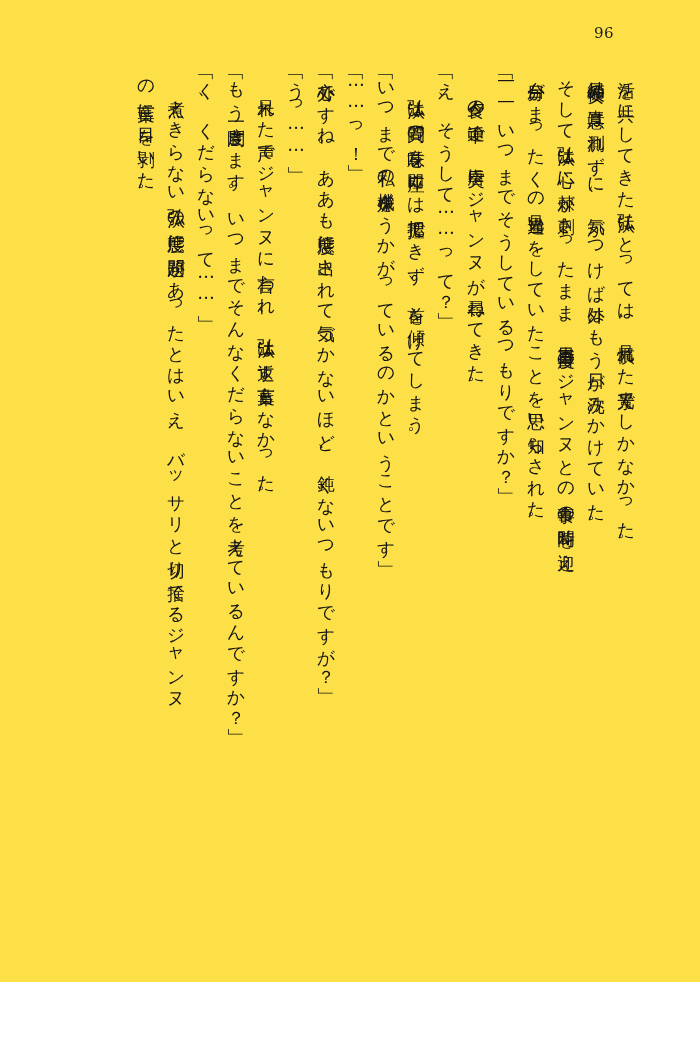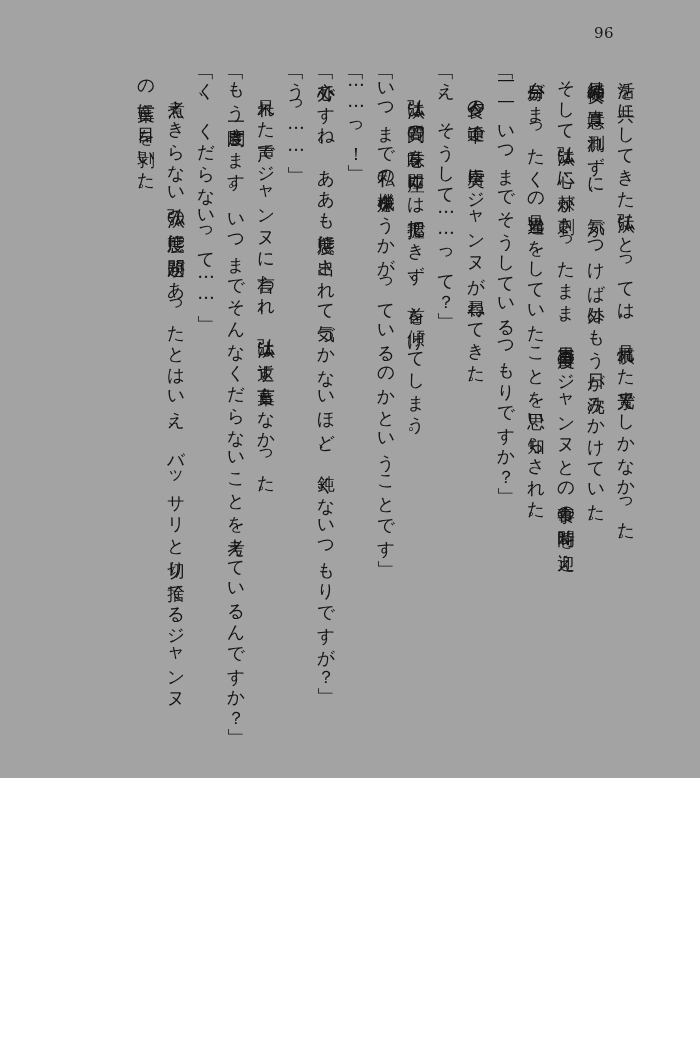--- a/index.html
+++ b/index.html
@@ -10,22 +10,22 @@
   body {
     width: 700px;
     height: 1050px;
     overflow: hidden;
     font-family: "DejaVu Serif", "Liberation Serif", serif;
     color: #1a1a1a;
   }
   .page {
     position: relative;
     width: 700px;
-    height: 778px;
-    background: #a3a3a3;
+    height: 982px;
+    background: #fde047;
     box-sizing: border-box;
   }
   .page-number {
     position: absolute;
     top: 24px;
     right: 86px;
     font-size: 15px;
     letter-spacing: 0.5px;
     font-family: "DejaVu Serif", "Liberation Serif", serif;
     color: #1a1a1a;

